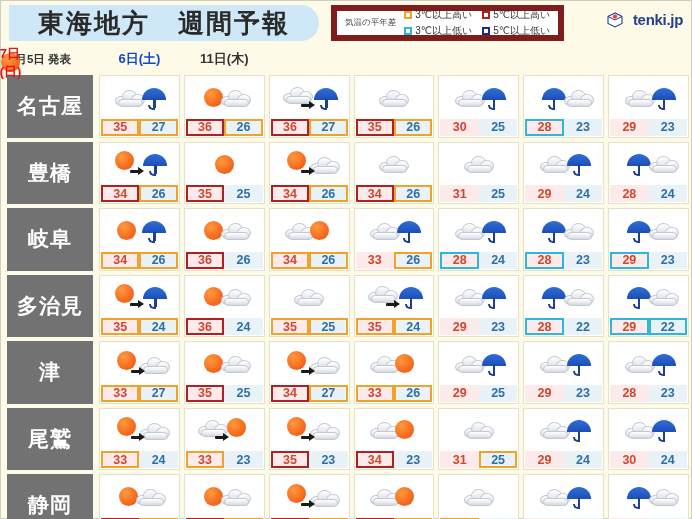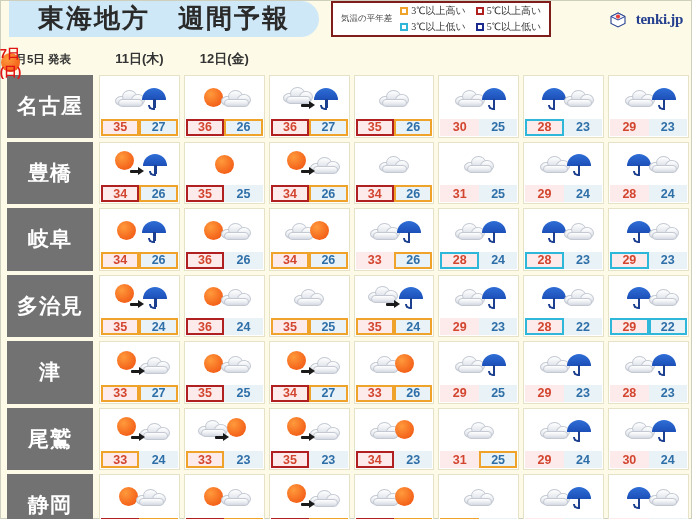--- a/index.html
+++ b/index.html
@@ -14,23 +14,23 @@
     width: 692px; height: 519px;
     background: #fdfbe8;
     border: 1px solid #cfcfbe;
   }
 
   
   .header {
     position: relative;
     height: 44px;
     display: flex;
+    align-items: center;
     padding: 0 6px;
     background: #fdfbe8;
-    font-family: Liberation Serif, serif;
   }
   .title-pill {
     width: 310px;
     height: 36px;
     background: #cfe8f7;
     border-radius: 0 18px 18px 0;
     display: flex;
     align-items: center;
     justify-content: center;
     margin-left: 2px;
@@ -39,21 +39,21 @@
     font-size: 26px;
     font-weight: bold;
     color: #2a2a2a;
     letter-spacing: 2px;
     line-height: 1;
     white-space: nowrap;
   }
   .legend-box {
     margin-left: 12px;
     height: 36px;
-    border: 2px solid #7f1d1d;
+    border: 6px solid #7f1d1d;
     background: #ffffff;
     display: flex;
     align-items: center;
     padding: 0 8px;
     gap: 8px;
   }
   .legend-title {
     font-size: 8.5px;
     color: #444;
     white-space: nowrap;
@@ -313,23 +313,23 @@
           <path d="M8 1 L15 4.5 L8 8 L1 4.5 Z" fill="#eef3fb" stroke="#26408f" stroke-width="1"></path>
           <circle cx="8" cy="4.6" r="2.1" fill="#e8413a"></circle>
         </svg>
       </span>
       <span class="logo-text">tenki.jp</span>
     </div>
   </div>
 
   <div class="grid">
     <div class="datehdr issue">7月5日 発表</div>
+    <div class="datehdr sat">6日(土)</div>
     <div class="datehdr sun">7日(日)</div>
     <div class="datehdr">11日(木)</div>
-    <div class="datehdr">12日(金)</div>
   </div>
 
   <div id="body">
       <div class="row">
         <div class="city-cell">名古屋</div>
         <div class="day-cell">
           <div class="icon-area">
             <span class="wicon">
               <span class="cloud" style="left:6px;top:9px">
                 <i></i>

